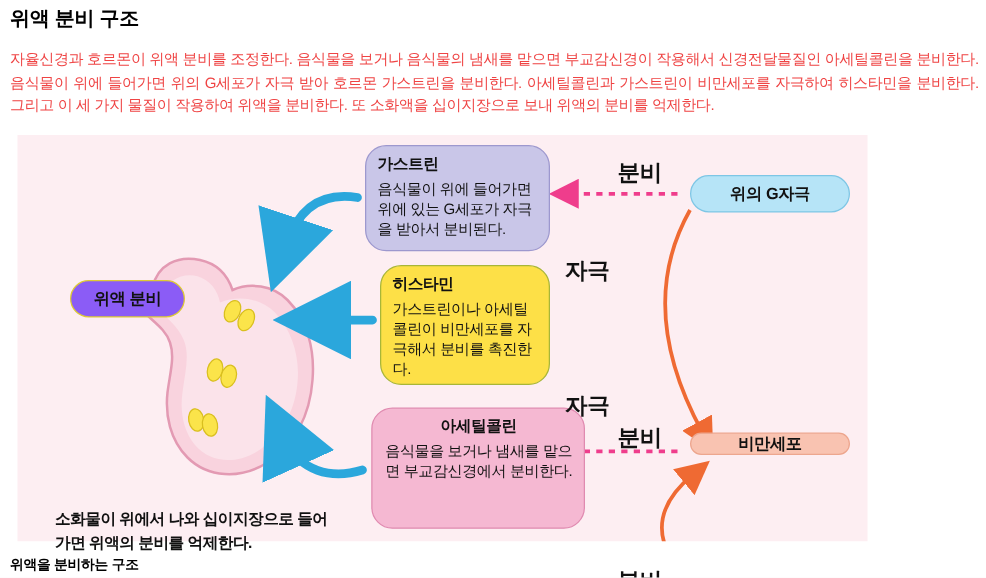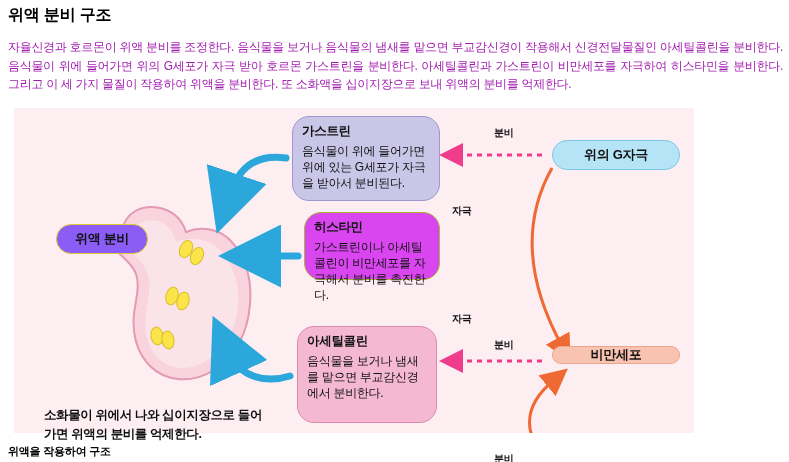--- a/index.html
+++ b/index.html
@@ -28,21 +28,21 @@
     color: #000;
     letter-spacing: -0.2px;
   }
   .intro {
     position: absolute;
     left: 8px;
     top: 38px;
     width: 775px;
     font-size: 12px;
     line-height: 1.55;
-    color: #a21caf;
+    color: #ef4444;
     letter-spacing: -0.3px;
     text-align: justify;
   }
   .caption-bottom {
     position: absolute;
     left: 8px;
     top: 444px;
     font-size: 11px;
     font-weight: bold;
     color: #000;
@@ -73,28 +73,29 @@
     display: block;
     margin-bottom: 3px;
     font-size: 12.5px;
   }
   .box-gastrin {
     left: 278px; top: 8px; width: 148px; height: 85px;
     background: #c9c6e8;
     border: 1px solid #9d98ce;
   }
   .box-histamin {
-    left: 290px; top: 104px; width: 136px; height: 68px;
-    background: #d946ef;
+    left: 290px; top: 104px; width: 136px; height: 96px;
+    background: #fde047;
     border: 1px solid #a8b638;
   }
   .box-acetyl {
-    left: 283px; top: 218px; width: 140px; height: 97px;
+    left: 283px; top: 218px; width: 171px; height: 97px;
     background: #f5b8d2;
     border: 1px solid #e08ab0;
+    text-align: center;
   }
 
   .pill {
     position: absolute;
     box-sizing: border-box;
     border-radius: 18px;
     font-size: 13px;
     font-weight: bold;
     color: #111;
     display: flex;
@@ -114,21 +115,21 @@
     border: 1px solid #eda68e;
   }
   .pill-secretion {
     left: 42px; top: 116px; width: 92px; height: 30px;
     background: #8b5cf6;
     border: 1px solid #ddca36;
   }
 
   .arrow-label {
     position: absolute;
-    font-size: 10px;
+    font-size: 18px;
     font-weight: bold;
     color: #111;
     letter-spacing: -0.3px;
   }
   .lbl-sec1 { left: 480px; top: 18px; }
   .lbl-sec2 { left: 480px; top: 230px; }
   .lbl-sec3 { left: 480px; top: 344px; }
   .lbl-stim1 { left: 438px; top: 96px; }
   .lbl-stim2 { left: 438px; top: 204px; }
 
@@ -241,14 +242,14 @@
 
     <div class="arrow-label lbl-sec1">분비</div>
     <div class="arrow-label lbl-sec2">분비</div>
     <div class="arrow-label lbl-sec3">분비</div>
     <div class="arrow-label lbl-stim1">자극</div>
     <div class="arrow-label lbl-stim2">자극</div>
 
     <div class="note-bottom">소화물이 위에서 나와 십이지장으로 들어가면 위액의 분비를 억제한다.</div>
   </div>
 
-  <div class="caption-bottom">위액을 작용하여 구조</div>
+  <div class="caption-bottom">위액을 분비하는 구조</div>
 </div>
 
 </body></html>

